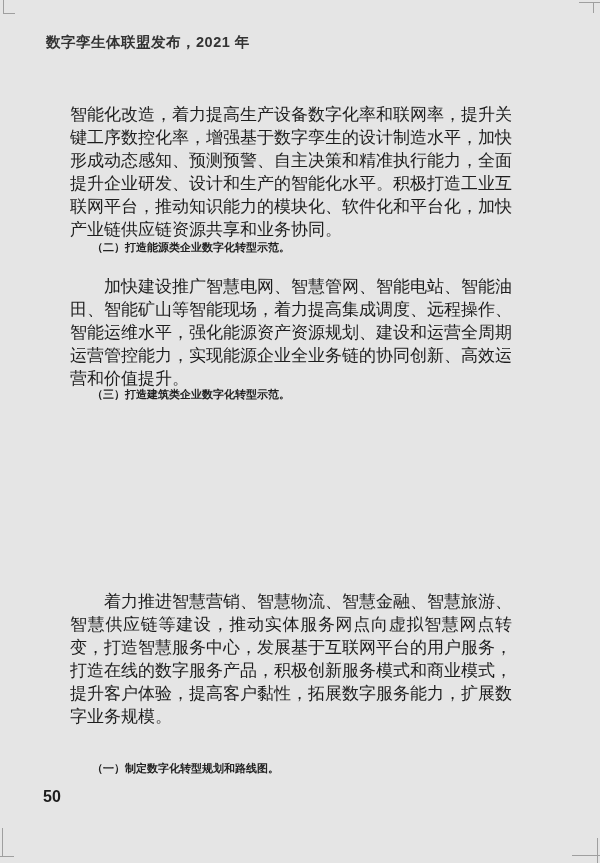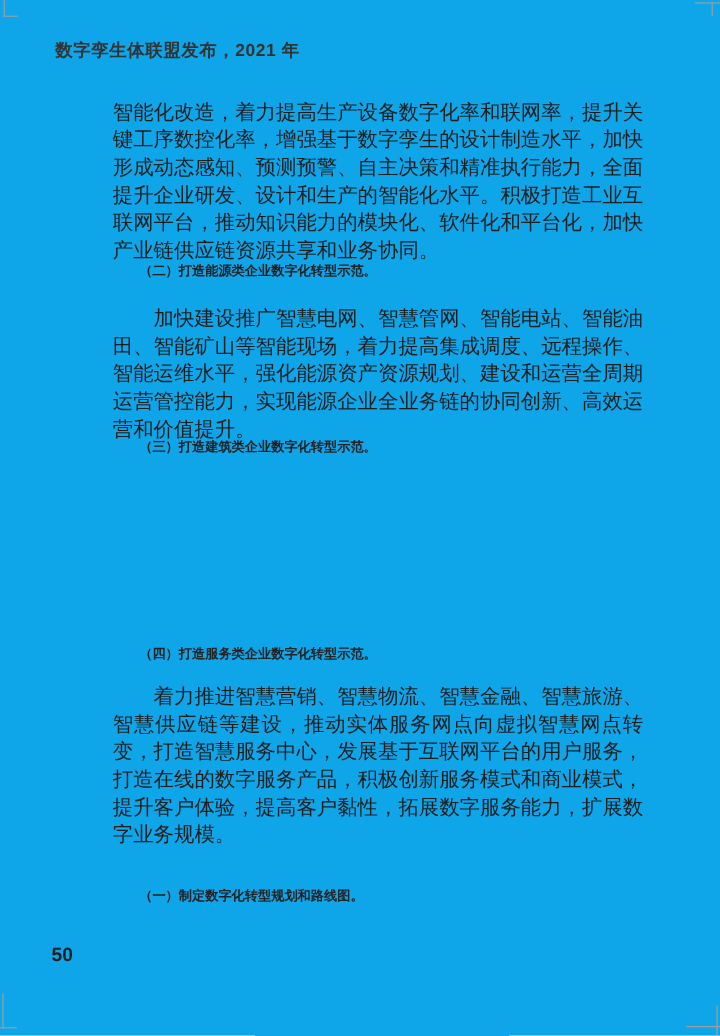--- a/index.html
+++ b/index.html
@@ -6,21 +6,21 @@
   html, body { width: 600px; height: 863px; }
   body {
     background: #ffffff;
     font-family: "Liberation Serif", "DejaVu Serif", serif;
     overflow: hidden;
   }
   .page {
     position: relative;
     width: 600px;
     height: 863px;
-    background: #0ea5e9;
+    background: #e5e5e5;
   }
   
   .mark { position: absolute; background: #9f9f9f; }
   .mark-tl-v { left: 3px;   top: 0;     width: 1px;  height: 14px; }
   .mark-tl-h { left: 3px;   top: 13px;  width: 12px; height: 1px; }
   .mark-tr-h { left: 579px; top: 2px;   width: 21px; height: 1px; }
   .mark-tr-v { left: 593px; top: 2px;   width: 1px;  height: 11px; }
   .mark-bl-v { left: 2px;   top: 828px; width: 1px;  height: 29px; }
   .mark-bl-h { left: 0;     top: 856px; width: 14px; height: 1px; }
   .mark-br-h { left: 572px; top: 855px; width: 28px; height: 1px; }
@@ -33,23 +33,24 @@
     font-family: "Liberation Sans", "DejaVu Sans", sans-serif;
     font-weight: 700;
     font-size: 14.5px;
     color: #333333;
     letter-spacing: 0.5px;
     white-space: nowrap;
   }
 
   .block {
     position: absolute;
-    left: 94px;
+    left: 70px;
     width: 442px;
     color: #1d1d1d;
+    margin-top: 21px;
   }
   .body-para {
     font-size: 17px;
     line-height: 23px;
     text-align: justify;
     text-justify: inter-character;
   }
   .indent { text-indent: 2em; }
   .heading {
     font-family: "Liberation Sans", "DejaVu Sans", sans-serif;
@@ -98,21 +99,20 @@
 
   <p class="block body-para p1">智能化改造，着力提高生产设备数字化率和联网率，提升关键工序数控化率，增强基于数字孪生的设计制造水平，加快形成动态感知、预测预警、自主决策和精准执行能力，全面提升企业研发、设计和生产的智能化水平。积极打造工业互联网平台，推动知识能力的模块化、软件化和平台化，加快产业链供应链资源共享和业务协同。</p>
 
   <h3 class="block heading h2">（二）打造能源类企业数字化转型示范。</h3>
 
   <p class="block body-para indent p2">加快建设推广智慧电网、智慧管网、智能电站、智能油田、智能矿山等智能现场，着力提高集成调度、远程操作、智能运维水平，强化能源资产资源规划、建设和运营全周期运营管控能力，实现能源企业全业务链的协同创新、高效运营和价值提升。</p>
 
   <h3 class="block heading h3">（三）打造建筑类企业数字化转型示范。</h3>
 
 
-  <h3 class="block heading h4">（四）打造服务类企业数字化转型示范。</h3>
 
   <p class="block body-para indent p4">着力推进智慧营销、智慧物流、智慧金融、智慧旅游、智慧供应链等建设，推动实体服务网点向虚拟智慧网点转变，打造智慧服务中心，发展基于互联网平台的用户服务，打造在线的数字服务产品，积极创新服务模式和商业模式，提升客户体验，提高客户黏性，拓展数字服务能力，扩展数字业务规模。</p>
 
 
   <h3 class="block heading hsub">（一）制定数字化转型规划和路线图。</h3>
 
   <div class="page-number">50</div>
 
 </div>
 

